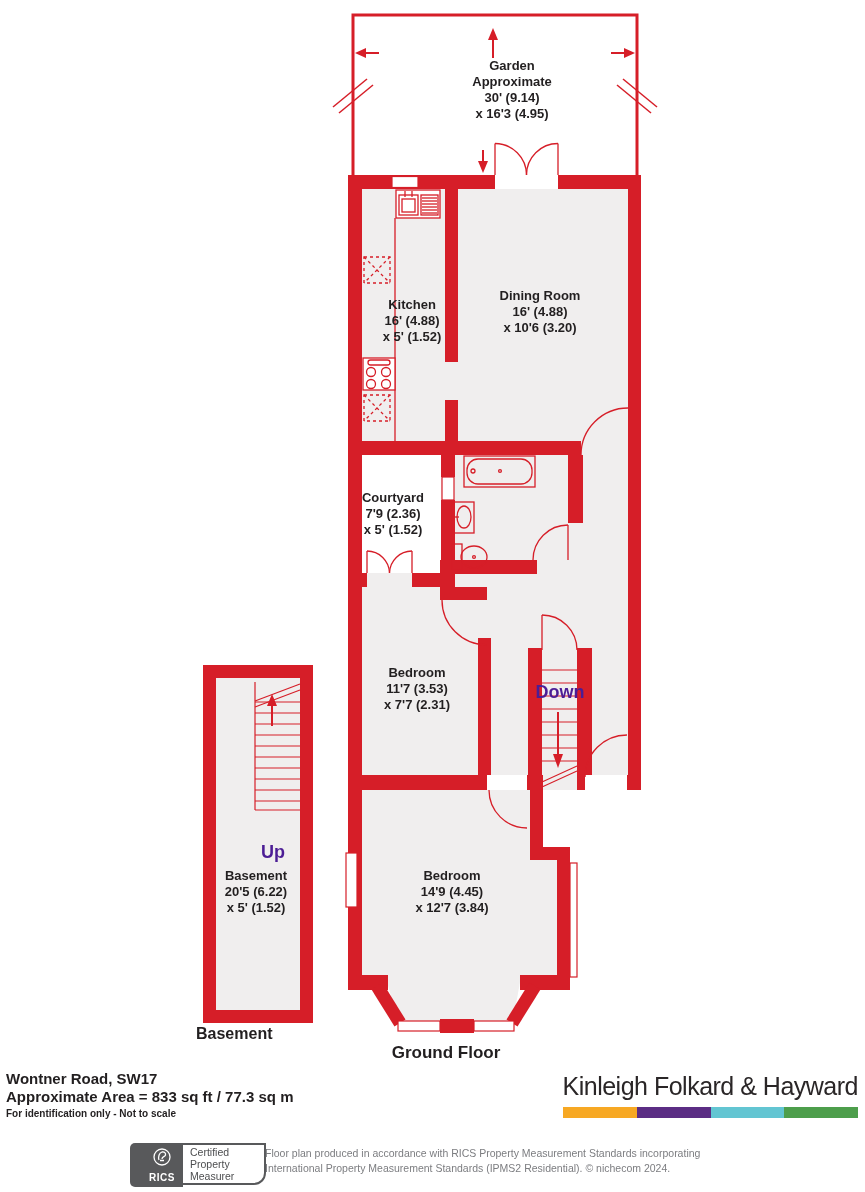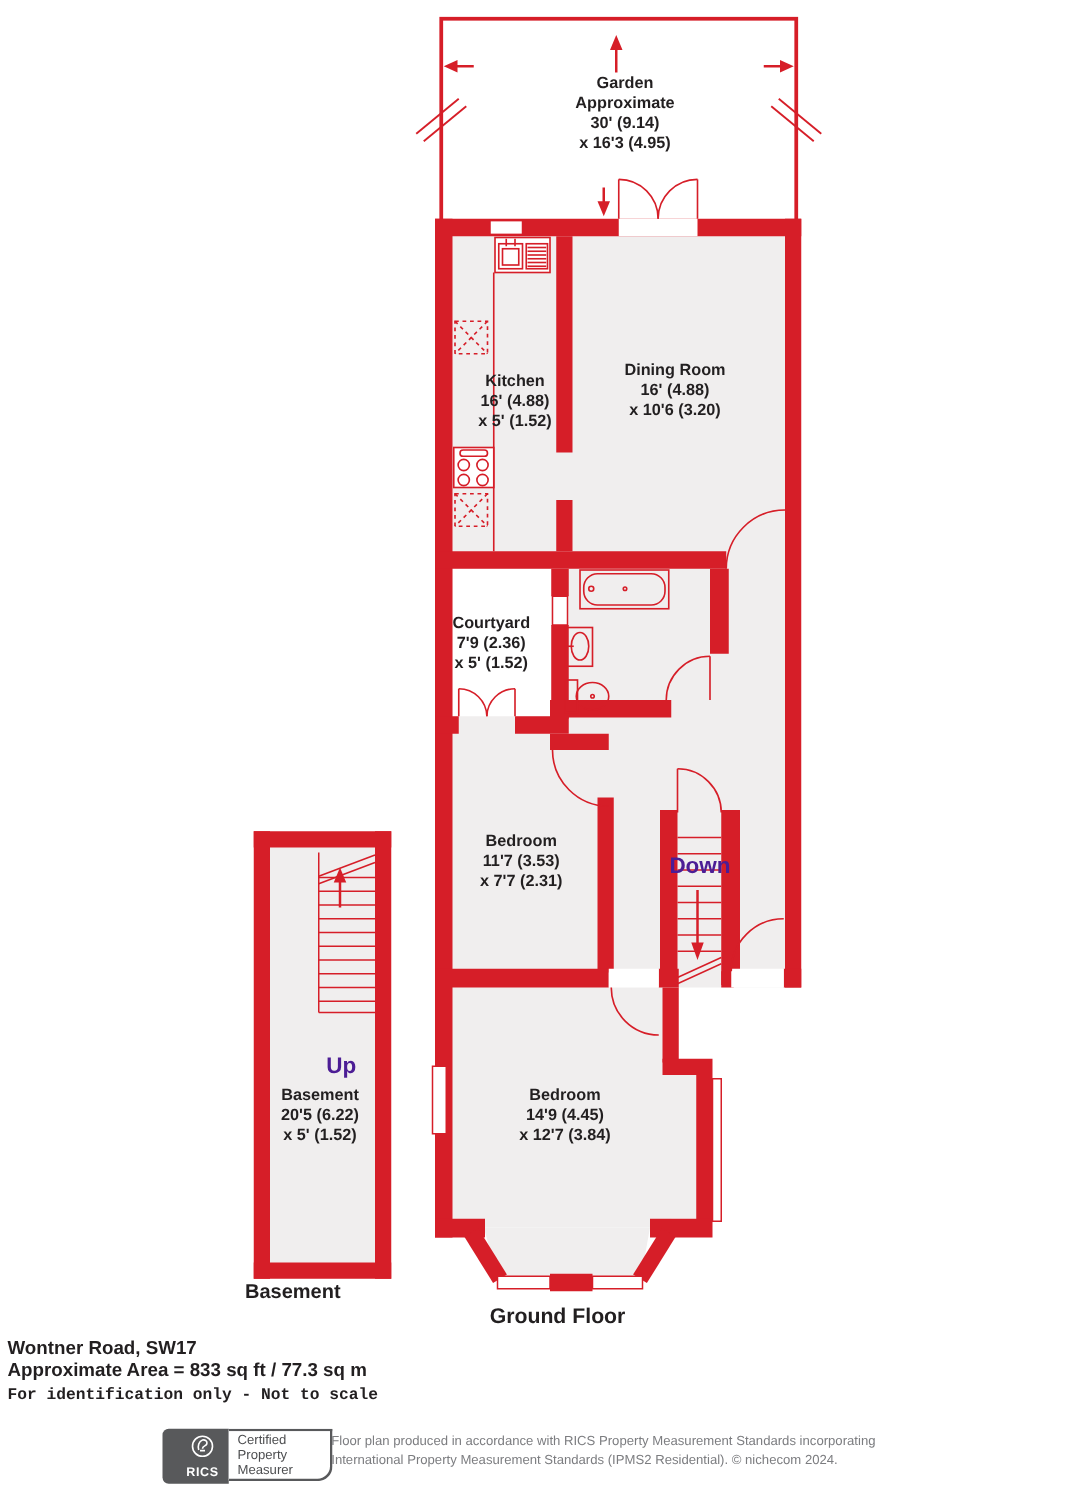--- a/index.html
+++ b/index.html
@@ -5,21 +5,21 @@
   html,body{margin:0;padding:0;background:#fff;}
   body{font-family:"Liberation Sans", sans-serif;}
   #page{position:relative;width:865px;height:1192px;background:#ffffff;overflow:hidden;}
   #plan-svg{position:absolute;left:0;top:0;}
   .room-label{position:absolute;text-align:center;font-weight:bold;font-size:13px;line-height:16px;color:#221f20;white-space:nowrap;}
   .stair-label{position:absolute;text-align:center;font-weight:bold;font-size:18px;color:#4c1d95;margin-top:30px;}
   .floor-label{position:absolute;font-weight:bold;font-size:16px;color:#221f20;}
   .addr{position:absolute;left:6px;font-weight:bold;color:#221f20;}
   #address-line{top:1070px;font-size:15px;}
   #area-line{top:1088px;font-size:15px;}
-  #disclaimer-line{top:1108px;font-size:13px;font-family:Liberation Mono, monospace;}
+  #disclaimer-line{top:1108px;font-size:10px;}
   #brand{position:absolute;right:7px;top:1072px;width:300px;text-align:right;}
   #brand-name{font-size:25px;letter-spacing:-0.5px;color:#2a2627;font-weight:500;white-space:nowrap;}
   #brand-bar{display:flex;width:295px;height:11px;margin-top:6px;margin-left:5px;}
   #brand-bar div{flex:1;height:11px;}
   #rics{position:absolute;left:130px;top:1143px;display:flex;height:44px;}
   #rics-left{width:42px;height:44px;background:#58595B;border-radius:5px 0 0 5px;display:flex;flex-direction:column;align-items:center;justify-content:center;padding-left:11px;}
   #rics-org{color:#fff;font-size:10px;font-weight:bold;letter-spacing:0.5px;margin-top:1px;}
   #rics-right{width:74px;height:38px;border:2px solid #58595B;border-left:none;border-radius:0 0 12px 0;background:#fff;display:flex;flex-direction:column;justify-content:center;padding-left:7px;}
   #rics-right div{font-size:10.5px;line-height:12px;font-weight:normal;color:#4d4e50;}
   #legal{position:absolute;left:265px;top:1146px;font-size:10.5px;line-height:15px;color:#7c7d80;}
@@ -204,21 +204,21 @@
       <polygon points="478,161 488,161 483,173" fill="#D61E28" stroke="none"></polygon>
     </g>
     <g stroke="#D61E28" stroke-width="1.5">
       <line x1="333" y1="107" x2="367" y2="79"></line>
         <line x1="339" y1="113" x2="373" y2="85"></line>
       <line x1="623" y1="79" x2="657" y2="107"></line>
         <line x1="617" y1="85" x2="651" y2="113"></line>
     </g>
   </svg>
 
-  <div class="room-label" style="left:420px;top:58px;width:160px;">
+  <div class="room-label" style="left:432px;top:58px;width:160px;">
     <div>Garden</div>
     <div>Approximate</div>
     <div>30' (9.14)</div>
     <div>x 16'3 (4.95)</div>
   </div>
   <div class="room-label" style="left:352px;top:297px;width:120px;">
     <div>Kitchen</div>
     <div>16' (4.88)</div>
     <div>x 5' (1.52)</div>
   </div>
@@ -251,20 +251,29 @@
   <div class="stair-label" style="left:530px;top:652px;width:60px;">Down</div>
   <div class="stair-label" style="left:243px;top:812px;width:60px;">Up</div>
 
   <div class="floor-label" style="left:196px;top:1025px;">Basement</div>
   <div class="floor-label" style="left:376px;top:1043px;width:140px;text-align:center;font-size:17px;">Ground Floor</div>
 
   <div class="addr" id="address-line">Wontner Road, SW17</div>
   <div class="addr" id="area-line">Approximate Area = 833 sq ft / 77.3 sq m</div>
   <div class="addr" id="disclaimer-line">For identification only - Not to scale</div>
 
+  <div id="brand">
+    <div id="brand-name">Kinleigh Folkard &amp; Hayward</div>
+    <div id="brand-bar">
+      <div style="background: rgb(247, 168, 35);"></div>
+      <div style="background: rgb(91, 45, 132);"></div>
+      <div style="background: rgb(98, 197, 210);"></div>
+      <div style="background: rgb(77, 158, 75);"></div>
+    </div>
+  </div>
 
   <div id="rics">
     <div id="rics-left">
       <span>
         <svg width="20" height="20" viewBox="0 0 20 20" fill="none" stroke="#ffffff" stroke-width="1.3">
           <circle cx="10" cy="10" r="8"></circle>
           <path d="M7,13 C6,10 7,6 10,5 C12,4.5 14,6 13.5,8 C13,10 10,9.5 10,12 M8,13.5 L12,13.5"></path>
         </svg>
       </span>
       <span id="rics-org">RICS</span>

